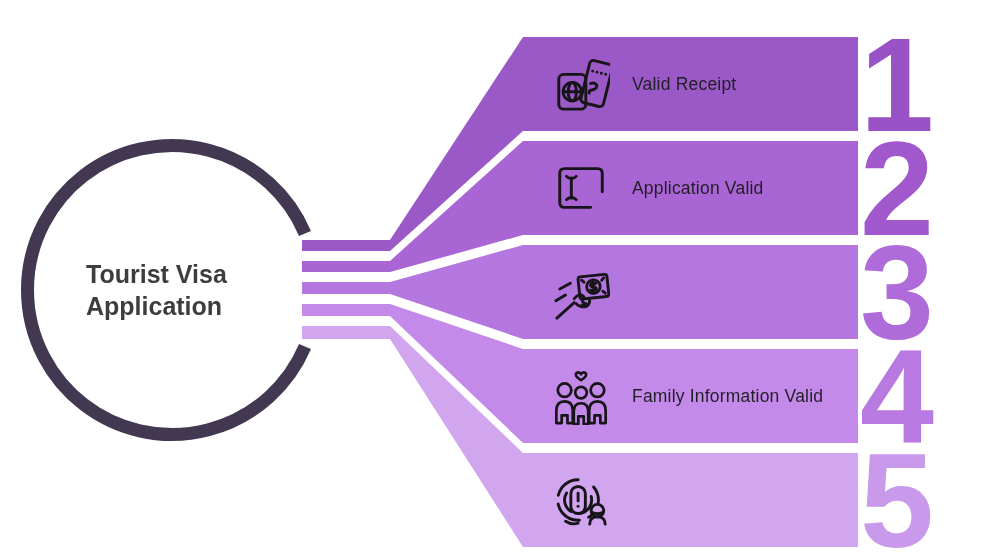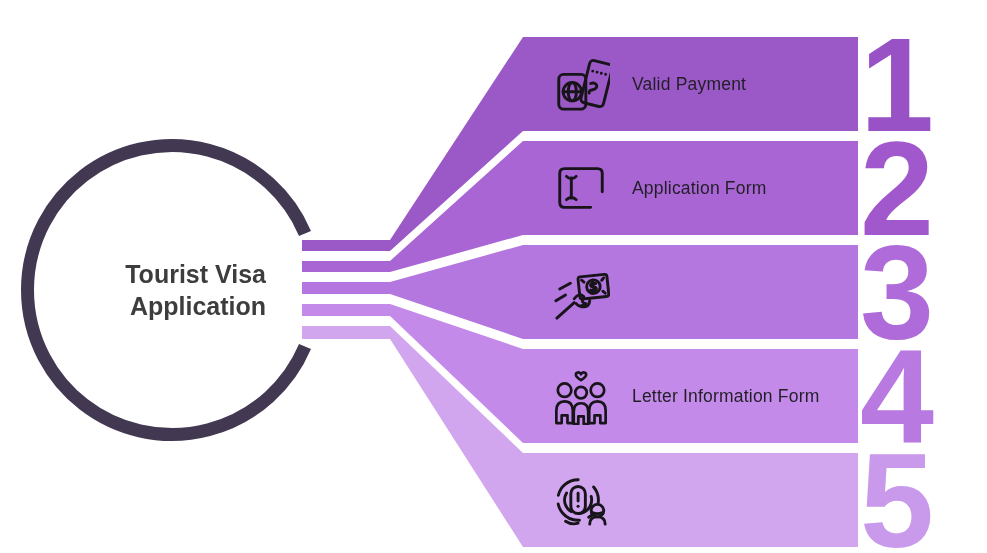--- a/index.html
+++ b/index.html
@@ -14,21 +14,21 @@
     paint-order:stroke;
     stroke:#ffffff;
     stroke-width:8px;
     stroke-linejoin:round;
     font-size:133px;
     text-anchor:middle;
   }
   .circle-title{
     position:absolute;left:86px;top:290px;width:180px;
     transform:translateY(-50%);
-    text-align:right;
+    text-align:left;
     font-size:25px;line-height:32px;font-weight:bold;color:#3d3d3d;
   }
   .item-icon{position:absolute;width:58px;height:58px;left:552px;}
   .item-icon svg{width:58px;height:58px;display:block;}
   .item-label{
     position:absolute;left:632px;width:212px;
     transform:translateY(-50%);
     font-size:17.5px;line-height:24px;color:#211e26;
     letter-spacing:.2px;
   }
@@ -75,33 +75,33 @@
           <circle cx="52.8" cy="18" r="1.5"></circle>
       </g>
       <rect class="icn" x="7" y="20" width="28" height="36" rx="5" fill="#9b59c7"></rect>
       <g class="icn">
         <circle cx="21" cy="38" r="9.5"></circle>
         <path d="M11.5 38 H30.5"></path>
         <ellipse cx="21" cy="38" rx="4.2" ry="9.5"></ellipse>
       </g>
     </svg>
   </div>
-  <div class="item-label" style="top:84px;">Valid Payment</div>
+  <div class="item-label" style="top:84px;">Valid Receipt</div>
 
   <div class="item-icon" style="top:159px;">
     <svg viewBox="0 0 60 60">
       <g class="icn">
         <path d="M40 50 H13 Q8 50 8 45 V15 Q8 10 13 10 H47 Q52 10 52 15 V34"></path>
         <path d="M20 19.5 V40.5"></path>
         <path d="M15 18 C17.5 20.8 22.5 20.8 25 18"></path>
         <path d="M15 42 C17.5 39.2 22.5 39.2 25 42"></path>
       </g>
     </svg>
   </div>
-  <div class="item-label" style="top:188px;">Application Form</div>
+  <div class="item-label" style="top:188px;">Application Valid</div>
 
   <div class="item-icon" style="top:263px;">
     <svg viewBox="0 0 60 60">
       <g class="icn" transform="rotate(-6 43 26)">
         <rect x="28" y="13" width="30" height="23" rx="2.5"></rect>
         <circle cx="43" cy="24.5" r="7"></circle>
         <path d="M43 19.8 v9.4 M45.8 21.5 c-1.8 -1.6 -5.6 -0.9 -5.6 1.3 c0 2.5 5.6 1.2 5.6 3.7 c0 2.3 -4 2.7 -6 1.1"></path>
         <path d="M31.5 16.5 l2.3 2.3 M54.5 16.5 l-2.3 2.3 M54.5 32.5 l-2.3 -2.3"></path>
       </g>
       <g class="icn">
@@ -120,21 +120,21 @@
         <path d="M30 7.5 C28.5 4.5 24 5.3 24.8 8.5 C25.4 10.8 30 13.6 30 13.6 C30 13.6 34.6 10.8 35.2 8.5 C36 5.3 31.5 4.5 30 7.5 Z"></path>
         <circle cx="13" cy="24" r="7"></circle>
         <path d="M4.5 58 V45 Q4.5 35.5 13 35.5 Q21.5 35.5 21.5 45 V58 H16 V50 H10 V58 Z"></path>
         <circle cx="47" cy="24" r="7"></circle>
         <path d="M38.5 58 V45 Q38.5 35.5 47 35.5 Q55.5 35.5 55.5 45 V58 H50 V50 H44 V58 Z"></path>
         <circle cx="30" cy="26.5" r="6"></circle>
         <path d="M22.5 59 V46 Q22.5 37.5 30 37.5 Q37.5 37.5 37.5 46 V59 H32.8 V51 H27.2 V59 Z"></path>
       </g>
     </svg>
   </div>
-  <div class="item-label" style="top:396px;">Letter Information Form</div>
+  <div class="item-label" style="top:396px;">Family Information Valid</div>
 
   <div class="item-icon" style="top:471px;">
     <svg viewBox="0 0 60 60">
       <g class="icn">
         <circle cx="27" cy="30" r="21" stroke-dasharray="36 10 30 9 28 60" transform="rotate(-40 27 30)"></circle>
         <circle cx="27" cy="30" r="14" stroke-dasharray="25 8 22 40" transform="rotate(-15 27 30)"></circle>
         <rect x="19.5" y="16" width="15" height="28" rx="7.5"></rect>
         <path d="M27 23 V31"></path>
         <path d="M14 52 q6 4 13 2"></path>
         <circle cx="47" cy="41" r="6.5" fill="#d2a6ef"></circle>

